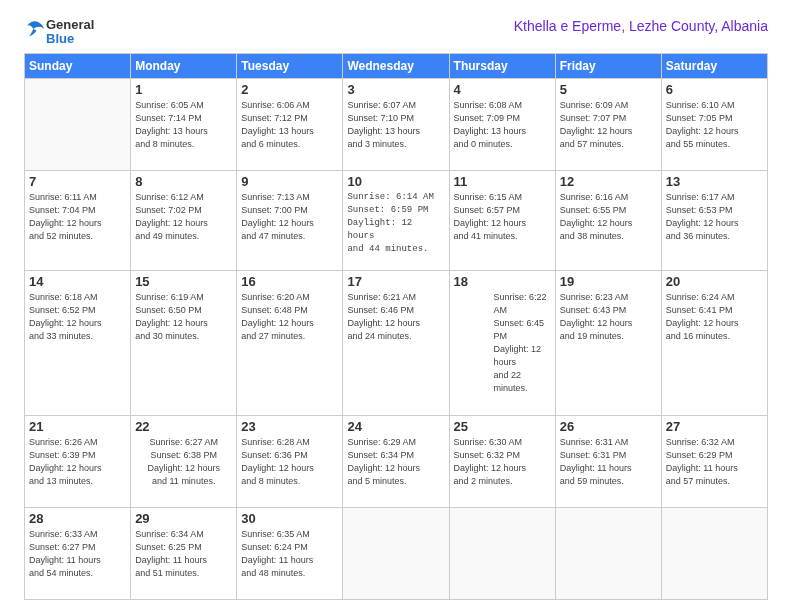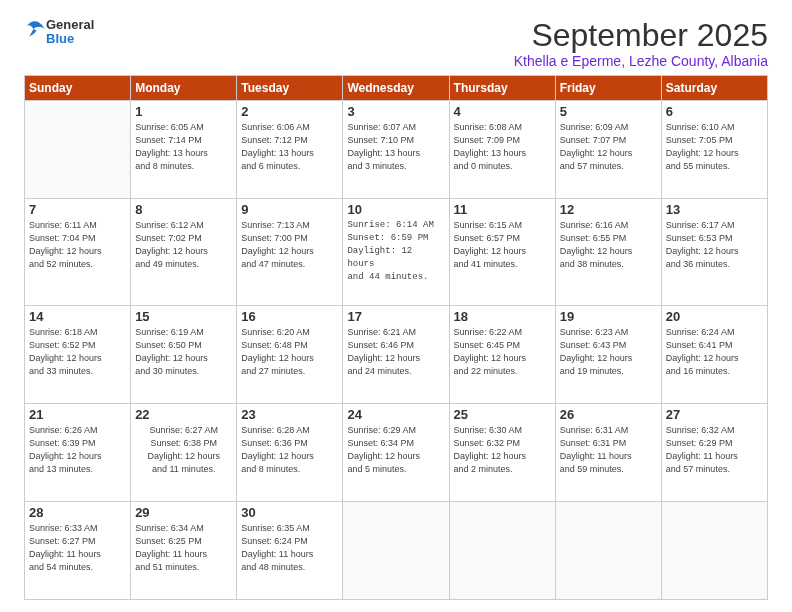--- a/index.html
+++ b/index.html
@@ -53,21 +53,21 @@
       font-size: 14px;
       color: #6d28d9;
     }
     .calendar {
       flex: 1;
       border-collapse: collapse;
       width: 100%;
       table-layout: fixed;
     }
     .calendar th {
-      background: #c2410c;
+      background: #3b82f6;
       color: #fff;
       font-size: 12px;
       font-weight: bold;
       padding: 5px 4px;
       text-align: left;
       border: 1px solid #ccc;
     }
     .calendar td {
       border: 1px solid #ccc;
       vertical-align: top;
@@ -102,21 +102,20 @@
       <svg class="logo-bird" viewBox="0 0 28 28" xmlns="http://www.w3.org/2000/svg">
         <path d="M14 4 C18 4 24 8 26 14 C22 10 16 10 12 14 C10 10 6 8 4 10 C6 6 10 4 14 4Z" fill="#2176d2"></path>
         <path d="M12 14 C10 18 8 22 6 24 C10 22 14 20 16 16Z" fill="#2176d2"></path>
       </svg>
       <div class="logo-text">
         <span class="logo-general">General</span>
         <span class="logo-blue">Blue</span>
       </div>
     </div>
     <div class="title-block">
-      <div class="month-title">September 2025</div>
       <div class="subtitle">Kthella e Eperme, Lezhe County, Albania</div>
     </div>
   </div>
 
   <table class="calendar">
     <thead>
       <tr>
       <th>Sunday</th>
           <th>Monday</th>
           <th>Tuesday</th>
@@ -247,21 +246,21 @@
           </td>
           <td>
             <span class="day-num">17</span>
             <div class="day-detail" style="white-space: pre-line;">Sunrise: 6:21 AM
 Sunset: 6:46 PM
 Daylight: 12 hours
 and 24 minutes.</div>
           </td>
           <td>
             <span class="day-num">18</span>
-            <div class="day-detail" style="white-space: pre-line;">Sunrise: 6:22 AM
+            <div class="day-detail" style="white-space: pre-line; margin-left: 40px;">Sunrise: 6:22 AM
 Sunset: 6:45 PM
 Daylight: 12 hours
 and 22 minutes.</div>
           </td>
           <td>
             <span class="day-num">19</span>
             <div class="day-detail" style="white-space: pre-line;">Sunrise: 6:23 AM
 Sunset: 6:43 PM
 Daylight: 12 hours
 and 19 minutes.</div>

